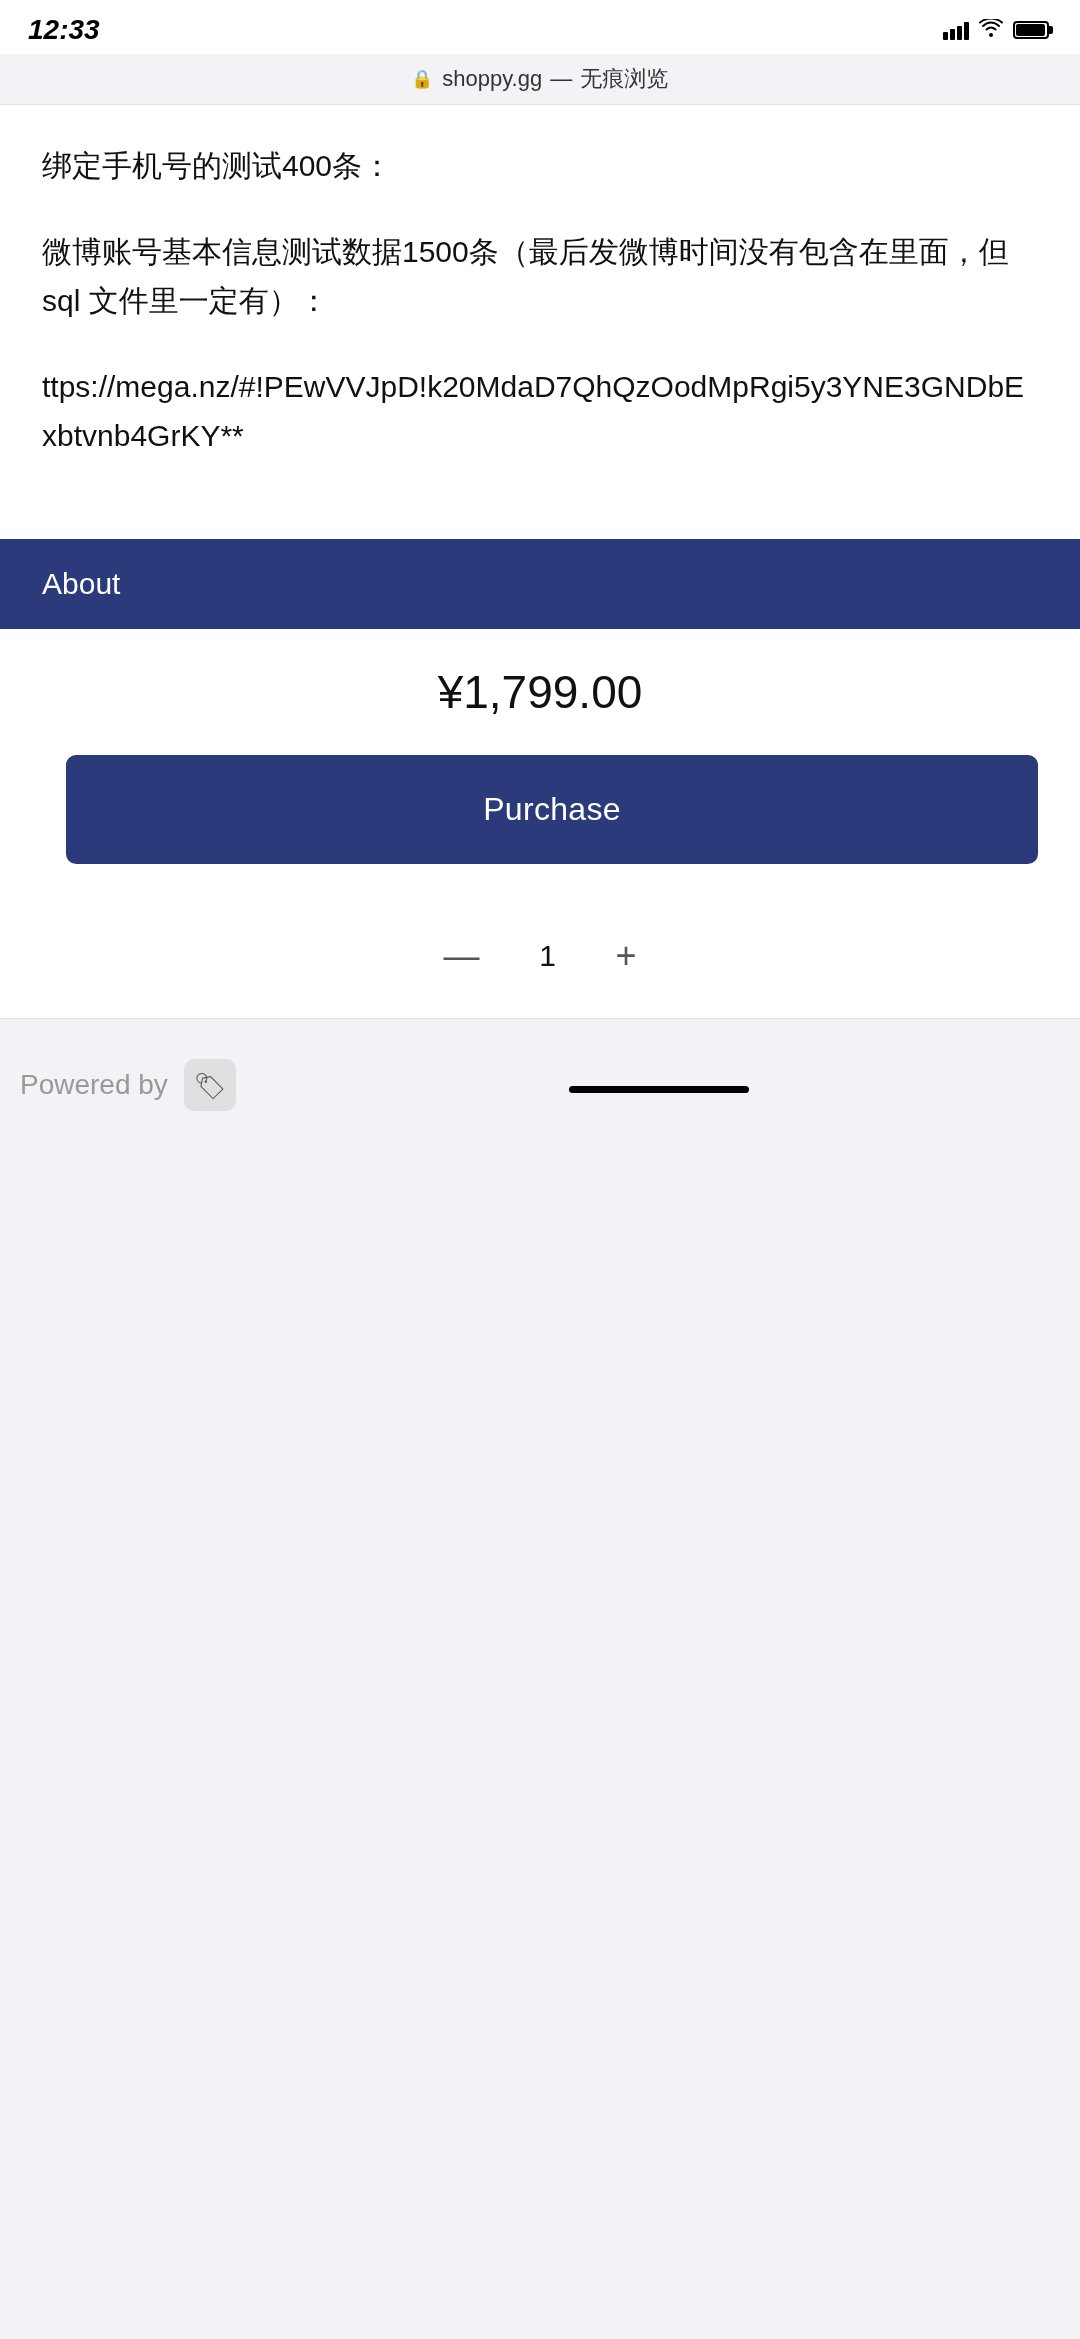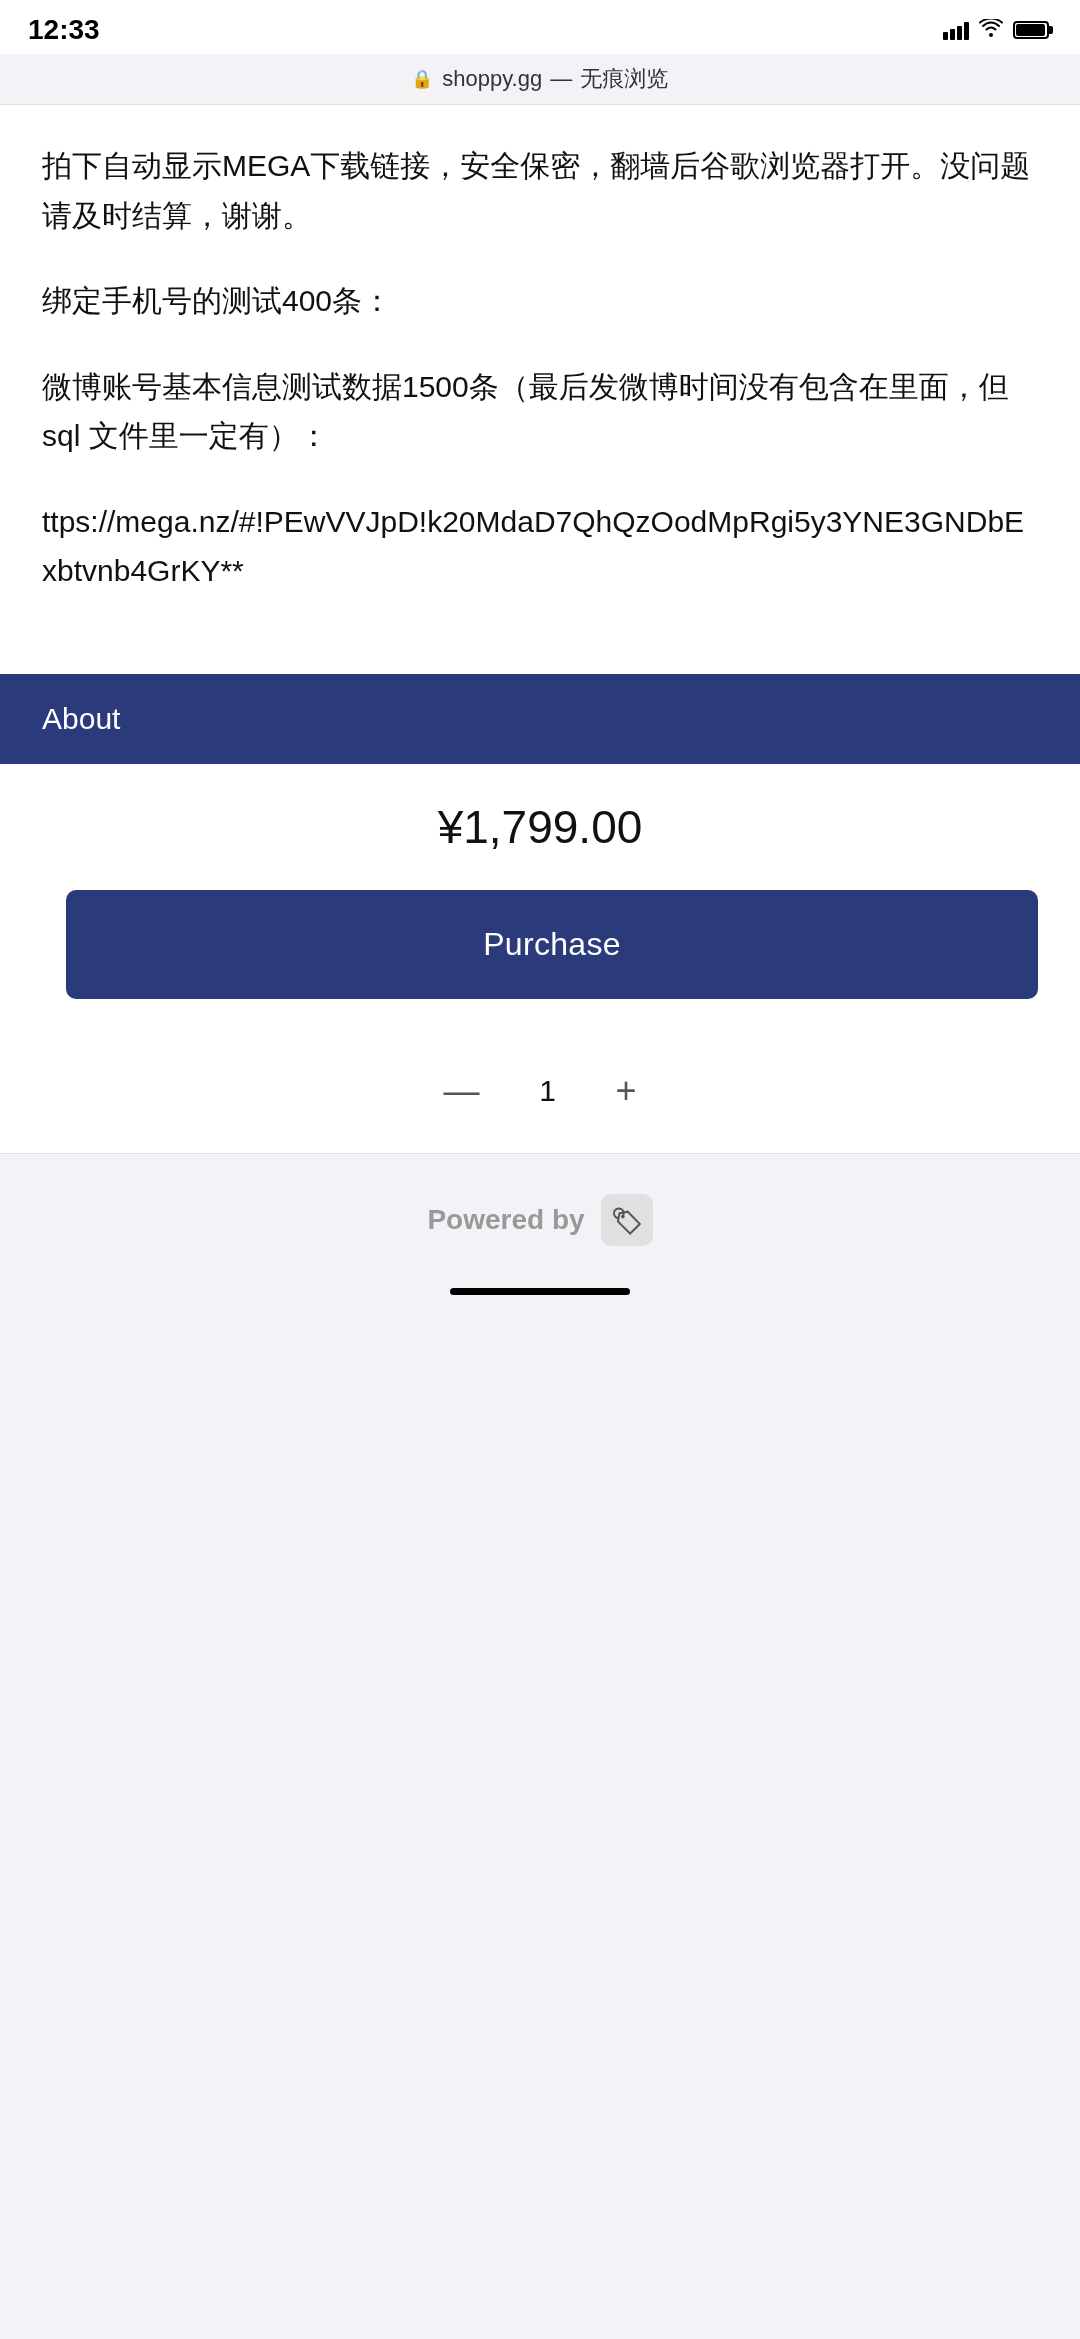--- a/index.html
+++ b/index.html
@@ -19,20 +19,21 @@
     }
 
     
     .status-bar {
       background: #fff;
       display: flex;
       justify-content: space-between;
       align-items: center;
       padding: 14px 31px 8px 28px;
       height: 54px;
+      font-style: italic;
     }
 
     .status-time {
       font-size: 28px;
       font-weight: 700;
       color: #000;
     }
 
     .status-icons {
       display: flex;
@@ -209,24 +210,23 @@
       min-width: 40px;
       text-align: center;
     }
 
     
     .footer-section {
       background: #f2f2f7;
       padding: 40px 20px 20px 20px;
       text-align: center;
       display: flex;
-      flex-direction: column;
+      flex-direction: row;
       align-items: center;
       gap: 22px;
-      font-weight: bold;
     }
 
     .powered-by-row {
       display: flex;
       align-items: center;
       justify-content: center;
       gap: 16px;
     }
 
     .powered-by-text {
@@ -287,21 +287,20 @@
   <div class="browser-url">
     <span class="lock-icon">🔒</span>
     <span>shoppy.gg</span>
     <span>—</span>
     <span>无痕浏览</span>
   </div>
 </div>
 
 <div class="content-card">
   <div class="content-text">
-    <p>拍下自动显示MEGA下载链接，安全保密，翻墙后谷歌浏览器打开。没问题请及时结算，谢谢。</p>
     <p>绑定手机号的测试400条：</p>
     <p>微博账号基本信息测试数据1500条（最后发微博时间没有包含在里面，但 sql 文件里一定有）：</p>
     <p class="content-link">ttps://mega.nz/#!PEwVVJpD!k20MdaD7QhQzOodMpRgi5y3YNE3GNDbExbtvnb4GrKY**</p>
   </div>
 </div>
 
 <div class="about-section">
   <span class="about-label">About</span>
 </div>
 

